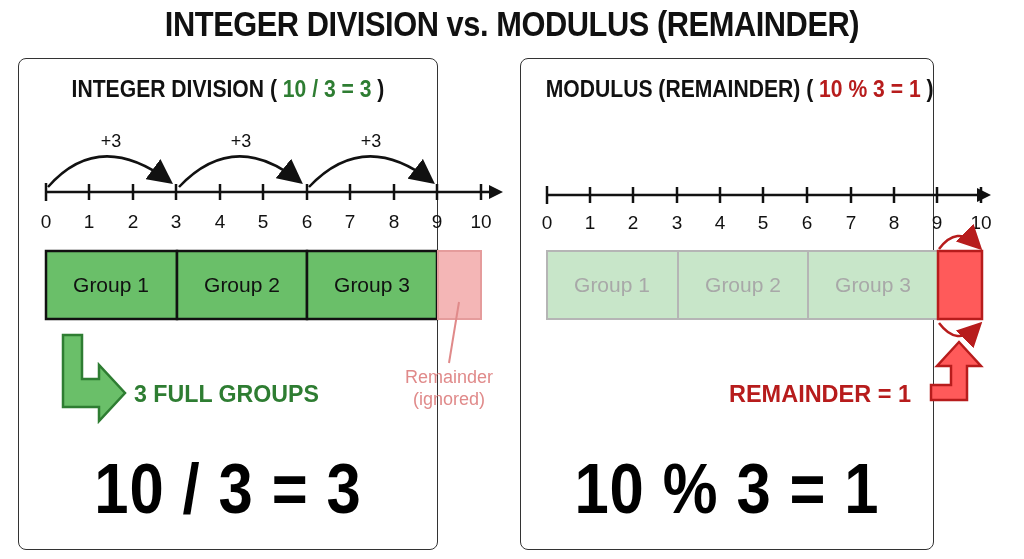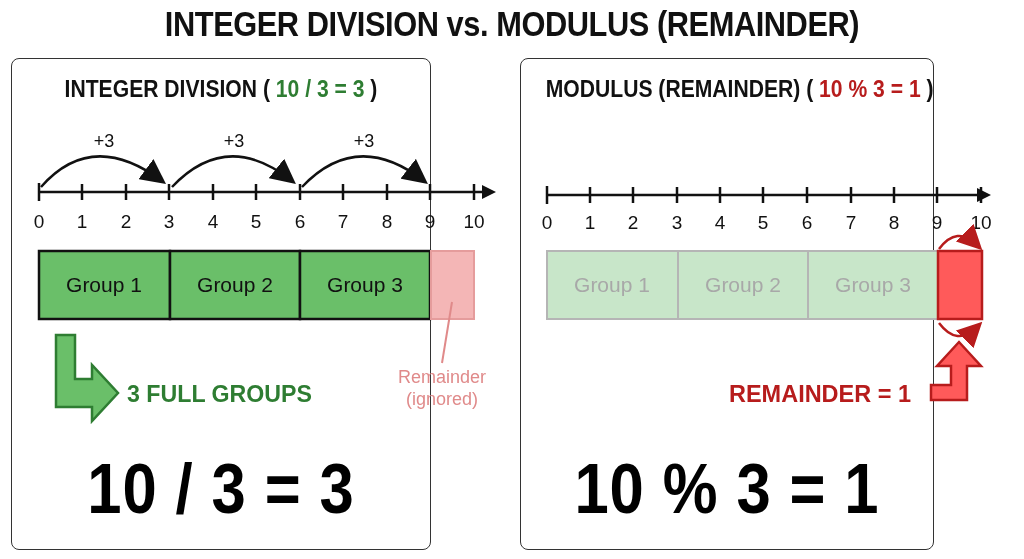--- a/index.html
+++ b/index.html
@@ -9,21 +9,21 @@
   }
   .main-title {
     position: absolute; left: 0; top: 4px; width: 1024px; text-align: center;
     font-size: 35px; font-weight: bold; letter-spacing: -0.5px; color: #111;
     transform: scaleX(0.88); transform-origin: center top;
   }
   .panel {
     position: absolute; top: 58px; height: 492px;
     border: 1.5px solid #333; border-radius: 8px; background: #fff; box-sizing: border-box;
   }
-  .panel.left { left: 11px; width: 420px; }
+  .panel.left { left: 18px; width: 420px; }
   .panel.right { left: 520px; width: 414px; }
   .panel-title {
     position: absolute; top: 16px; left: 0; width: 100%; text-align: center;
     font-size: 24px; font-weight: bold; white-space: nowrap;
     transform: scaleX(0.88); transform-origin: center top;
   }
   .hl-green { color: #2e7d32; }
   .hl-red { color: #b71c1c; }
   svg.diagram { position: absolute; left: 0; top: 0; }
   .big-eq {

